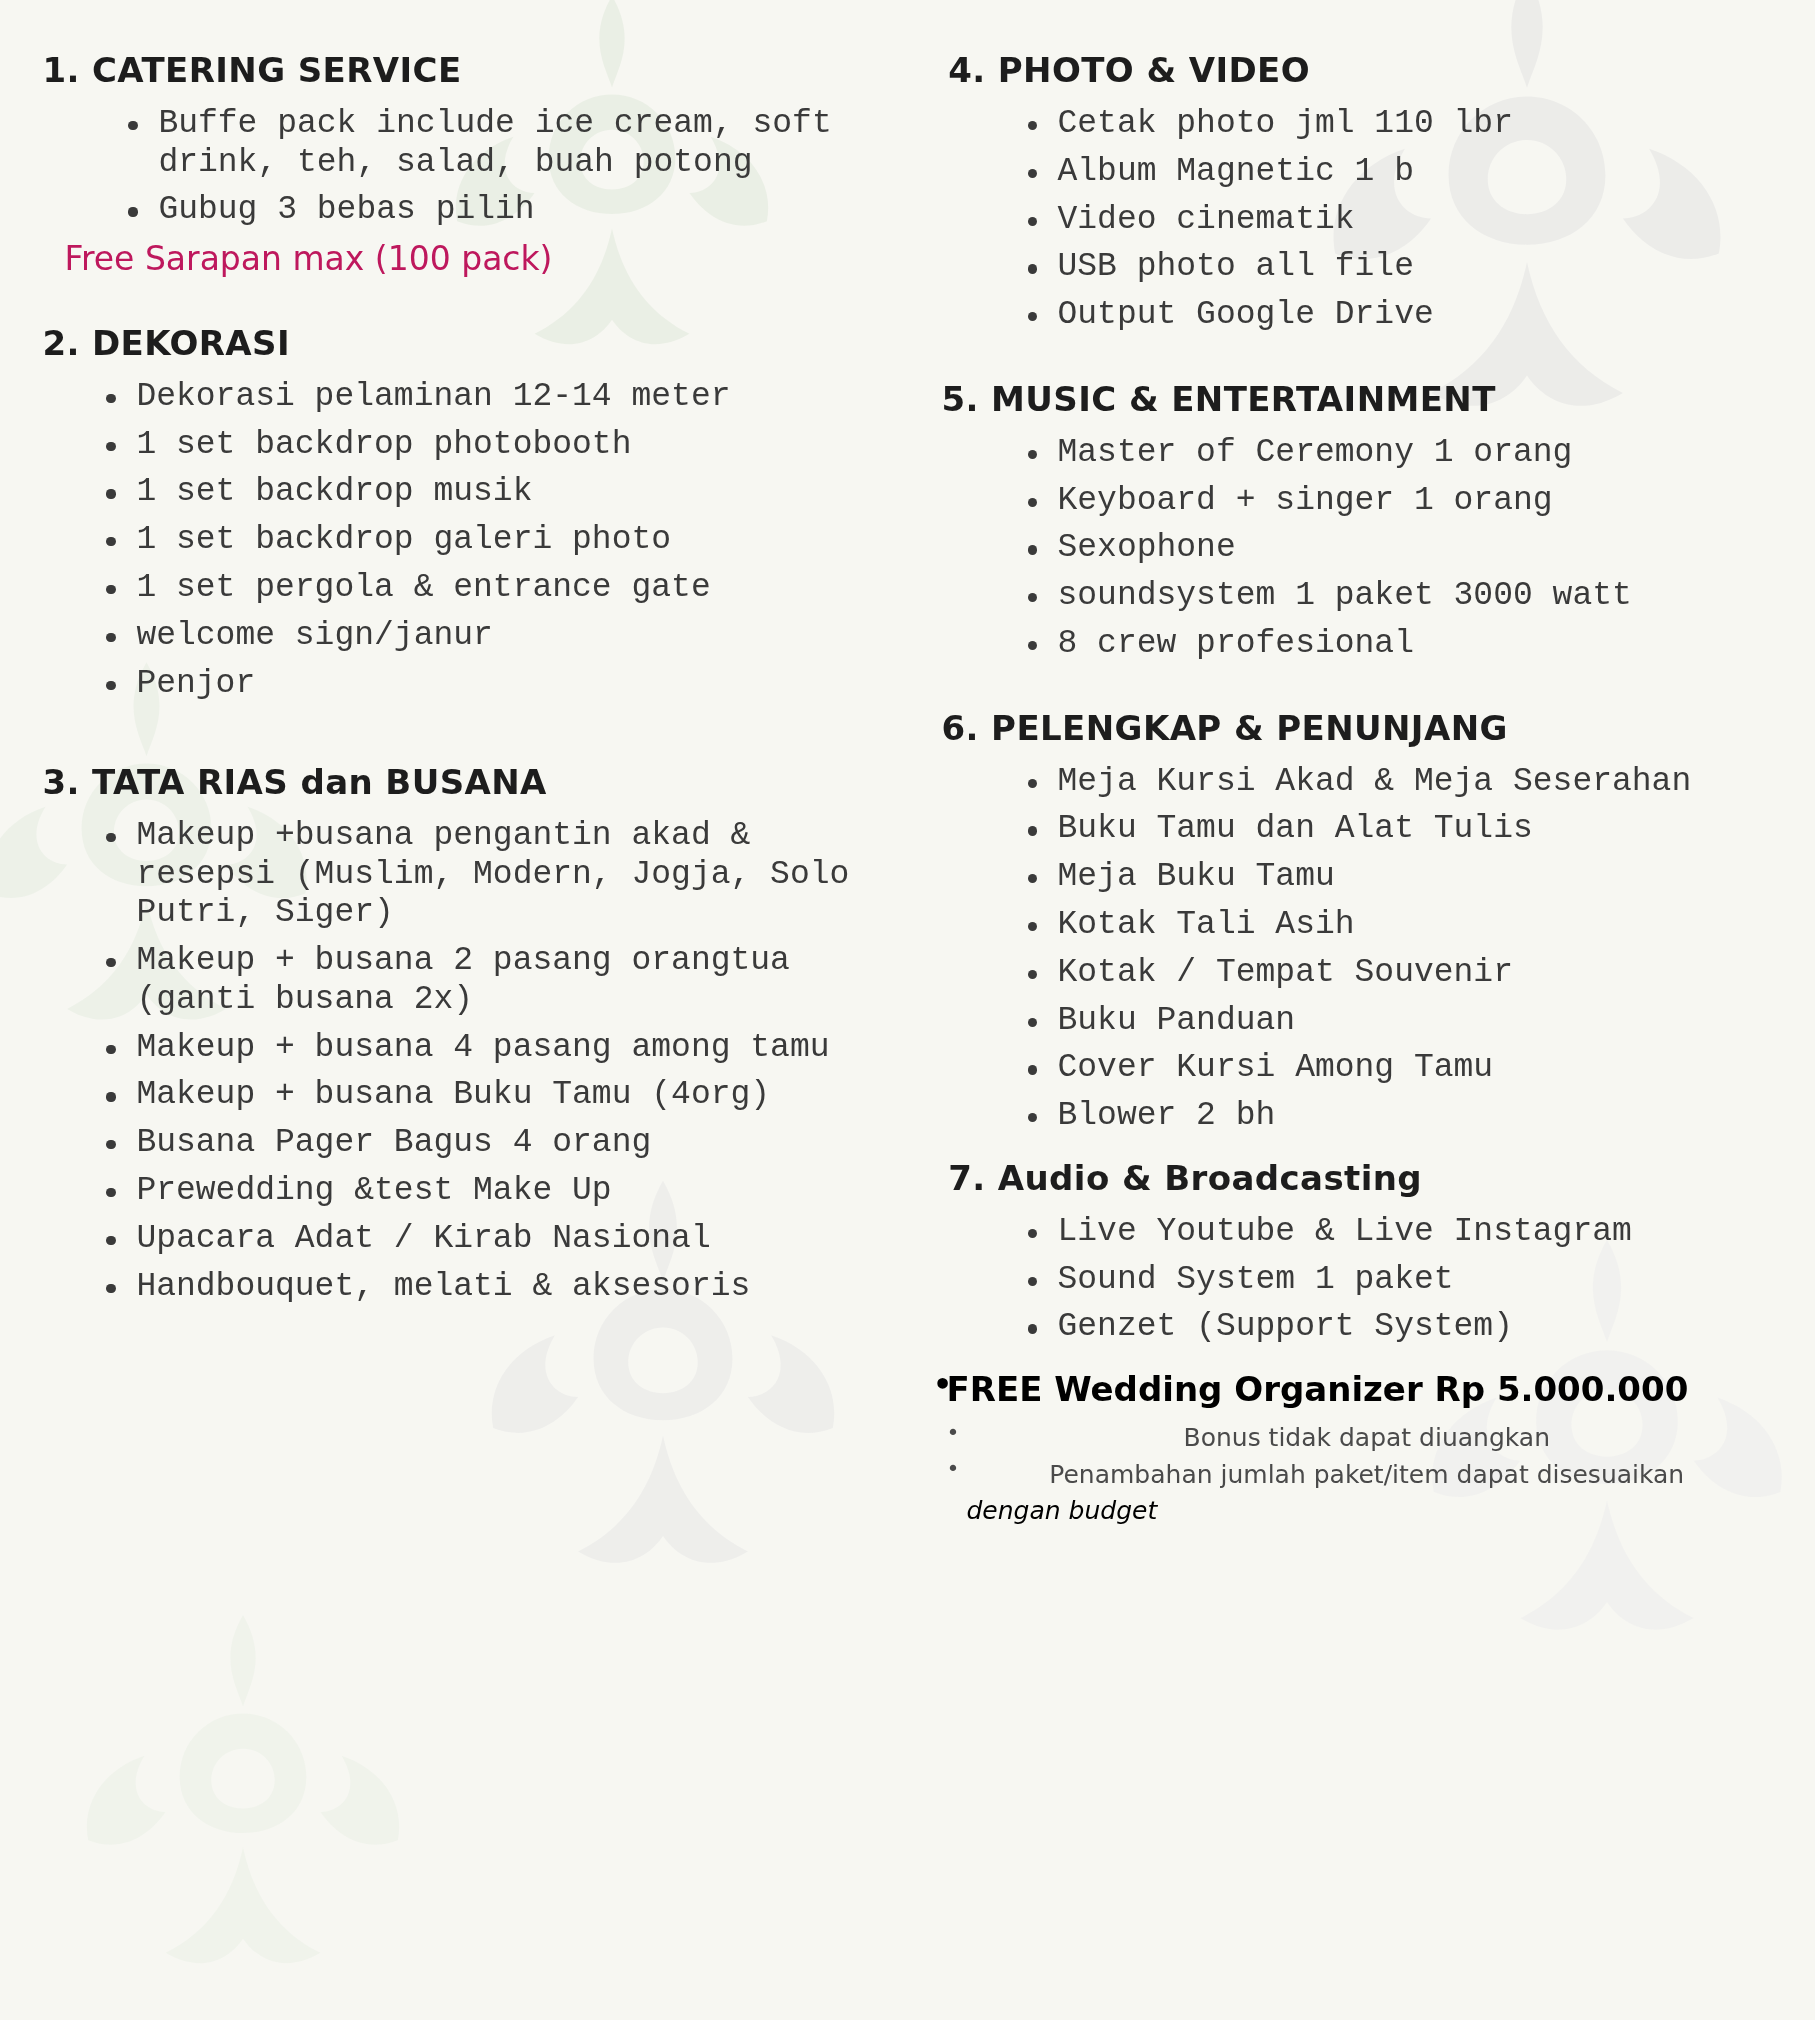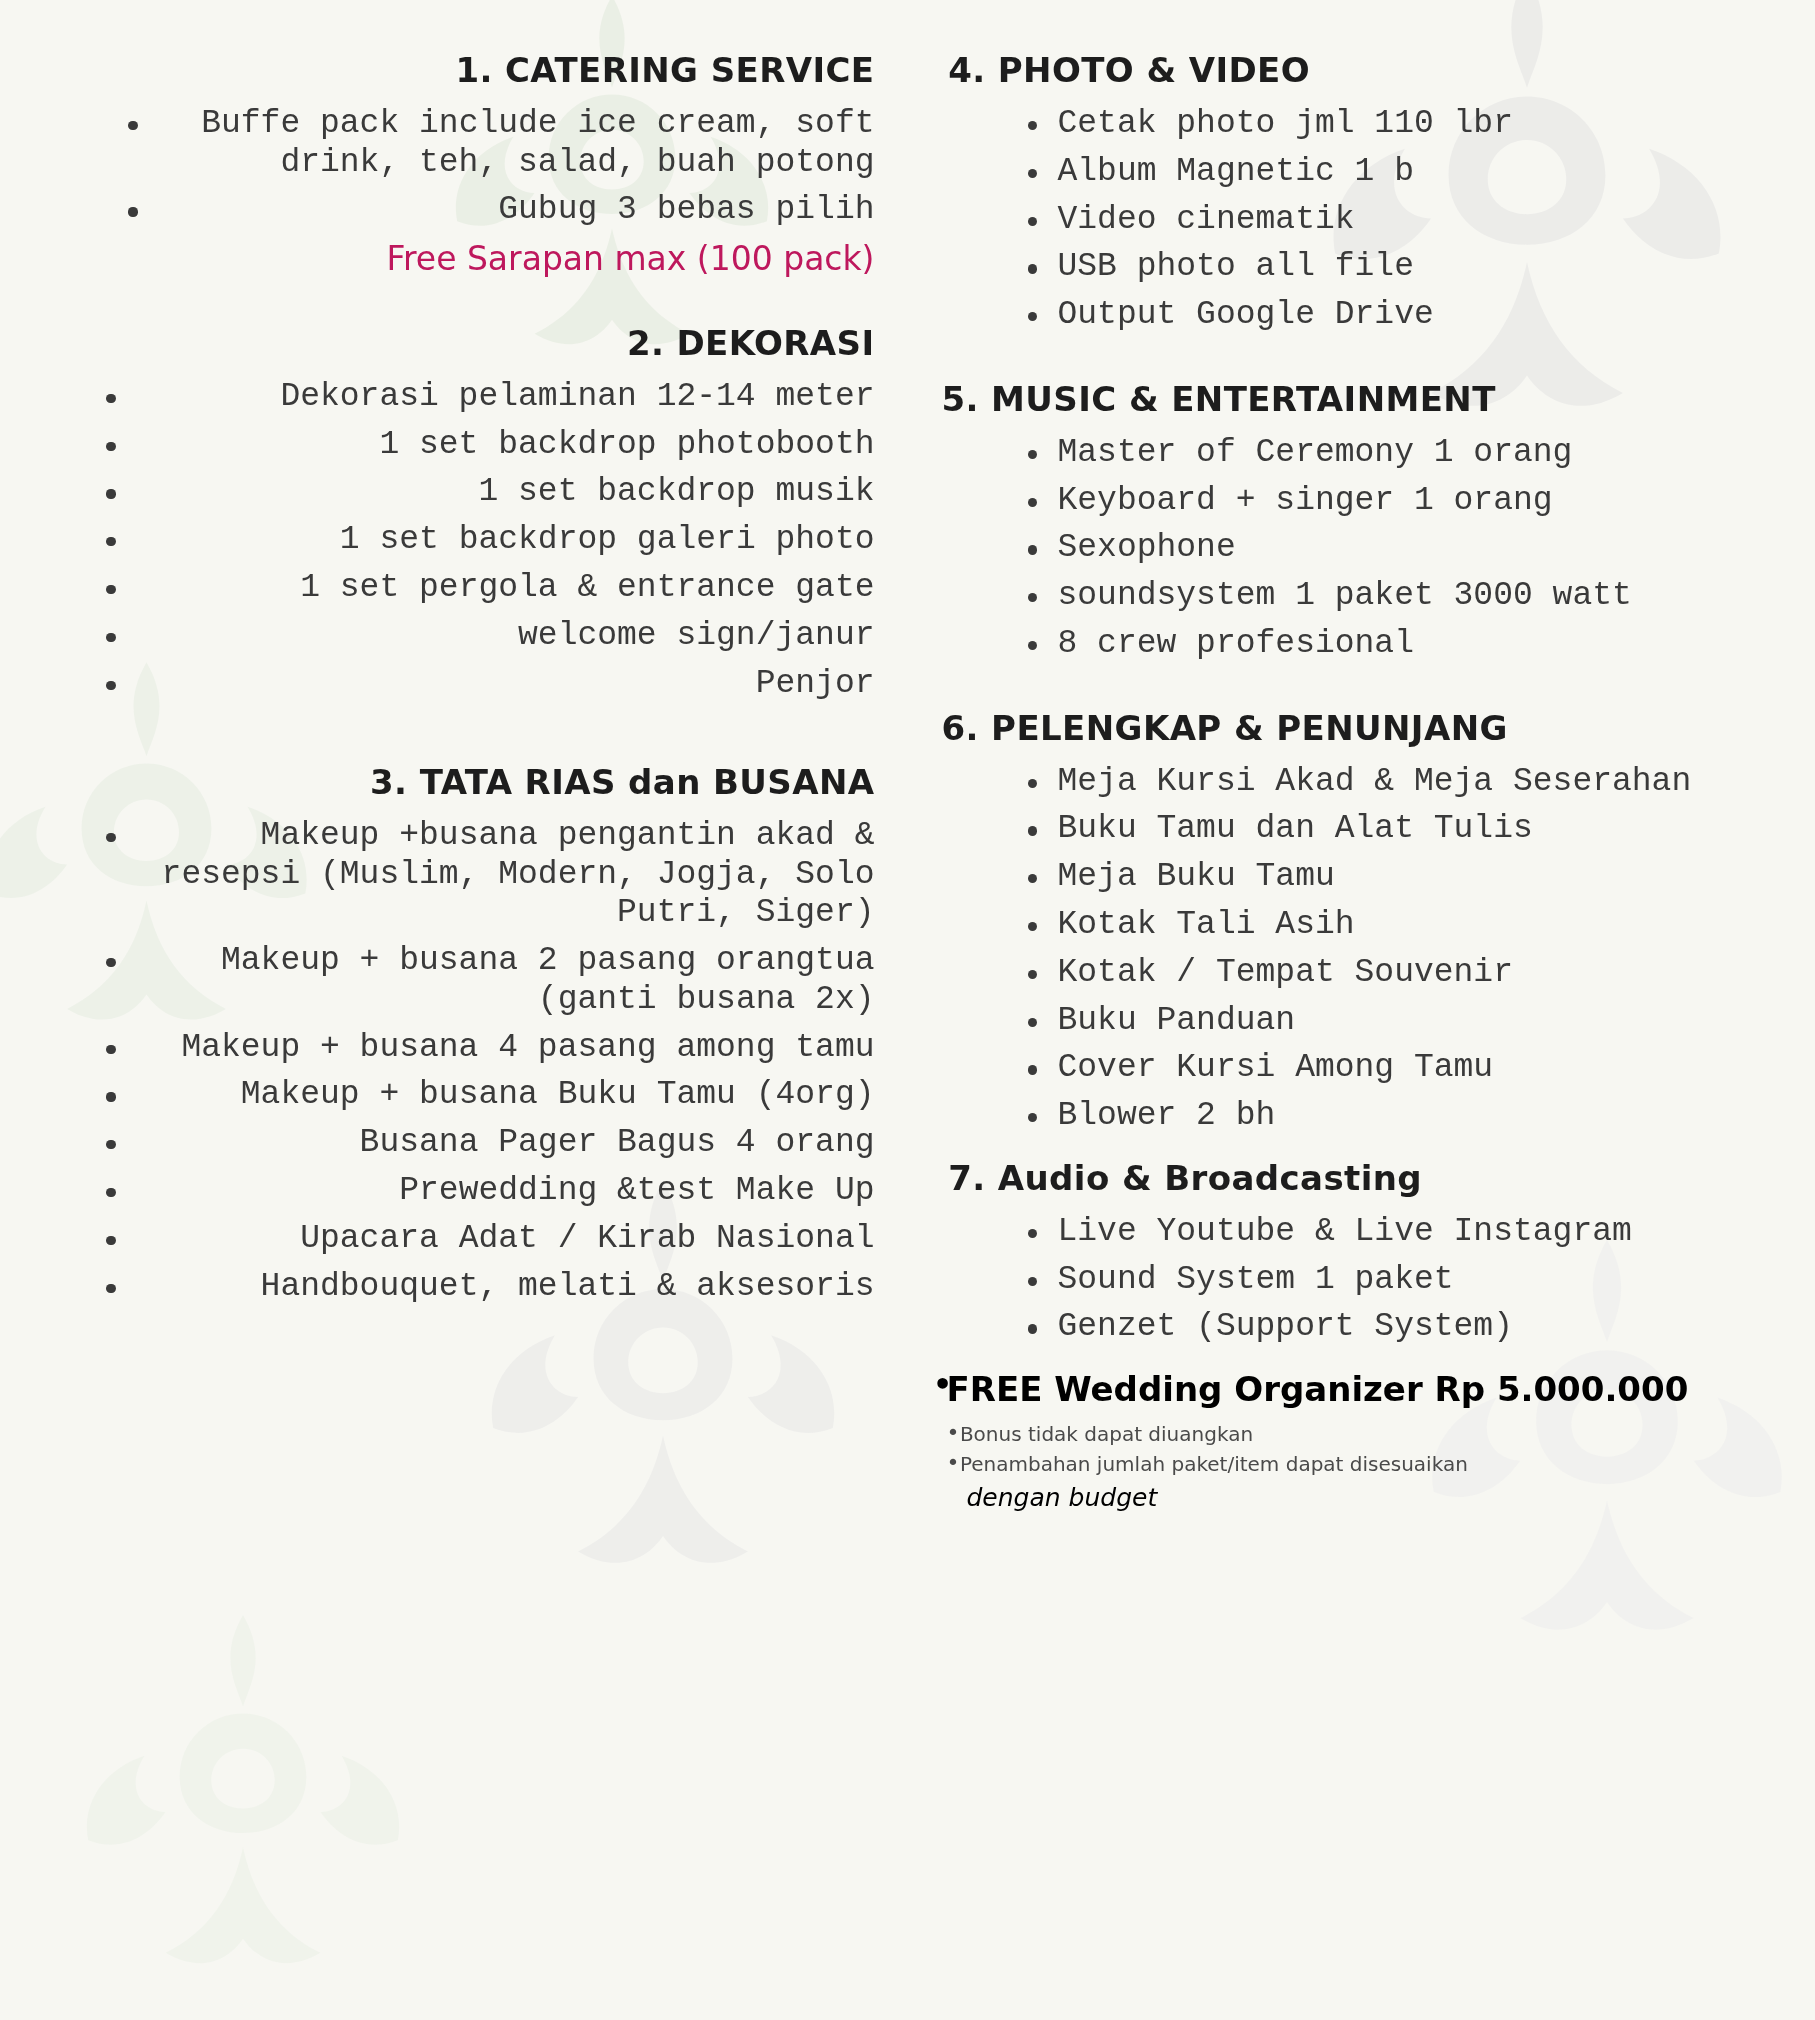--- a/index.html
+++ b/index.html
@@ -36,21 +36,21 @@
     height: 2021px;
     box-sizing: border-box;
     padding: 50px 34px 34px 34px;
     display: flex;
     gap: 17px;
   }
   .column {
     flex: 1 1 50%;
     box-sizing: border-box;
   }
-  .col-left { padding-left: 8.4px; padding-right: 25px; text-align: right; }
+  .col-left { padding-left: 8.4px; padding-right: 25px; }
   .col-right { padding-left: 25px; padding-right: 8.4px; }
 
   .section { margin-bottom: 22px; }
 
   .section-title {
     font-family: "DejaVu Sans", sans-serif;
     font-weight: bold;
     font-size: 34px;
     letter-spacing: 0.4px;
     color: #1d1d1d;
@@ -101,26 +101,27 @@
   }
   .free-line::before {
     content: "\2022";
     position: absolute;
     left: -8.4px;
     top: -1.7px;
     font-size: 30px;
   }
 
   .note {
-    font-size: 20px;
+    font-size: 25px;
     color: #4a4a4a;
     line-height: 1.25;
     margin: 0 0 5px 5px;
     position: relative;
     padding-left: 13.4px;
+    text-align: center;
   }
   .note::before {
     content: "\2022";
     position: absolute;
     left: 0;
     top: -3.4px;
     font-size: 22px;
   }
   .note-cont {
     font-size: 25px;

